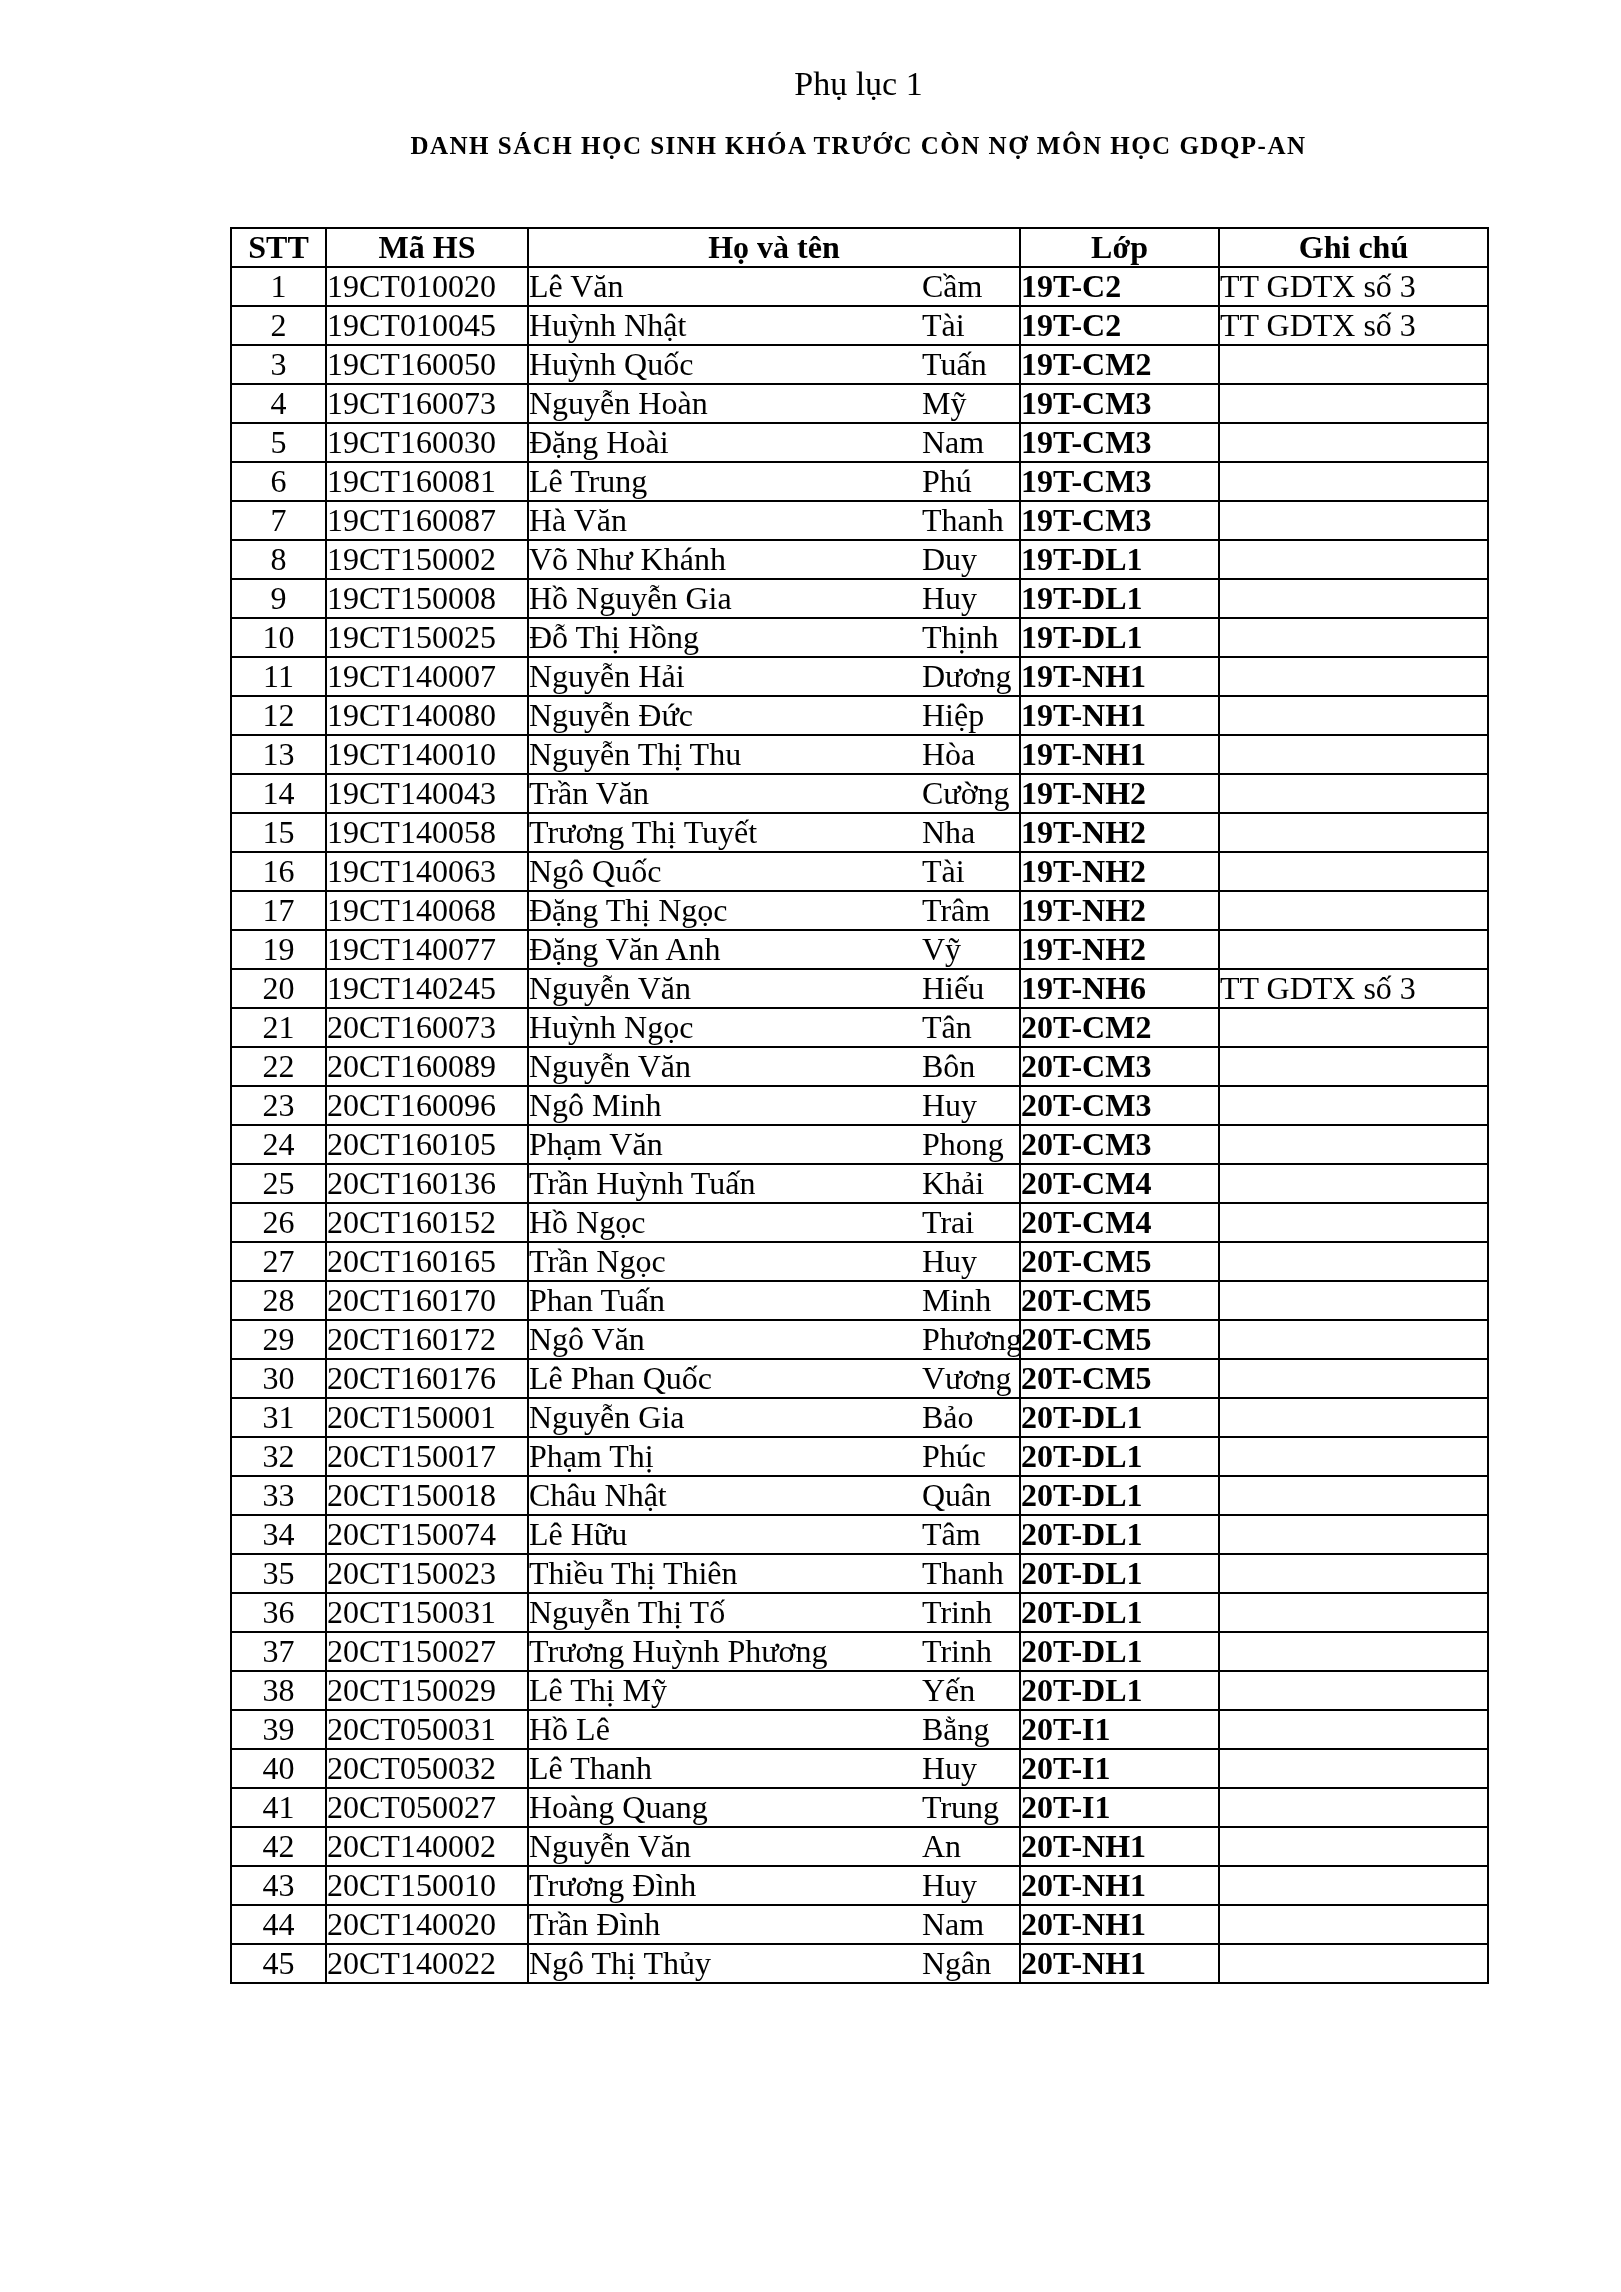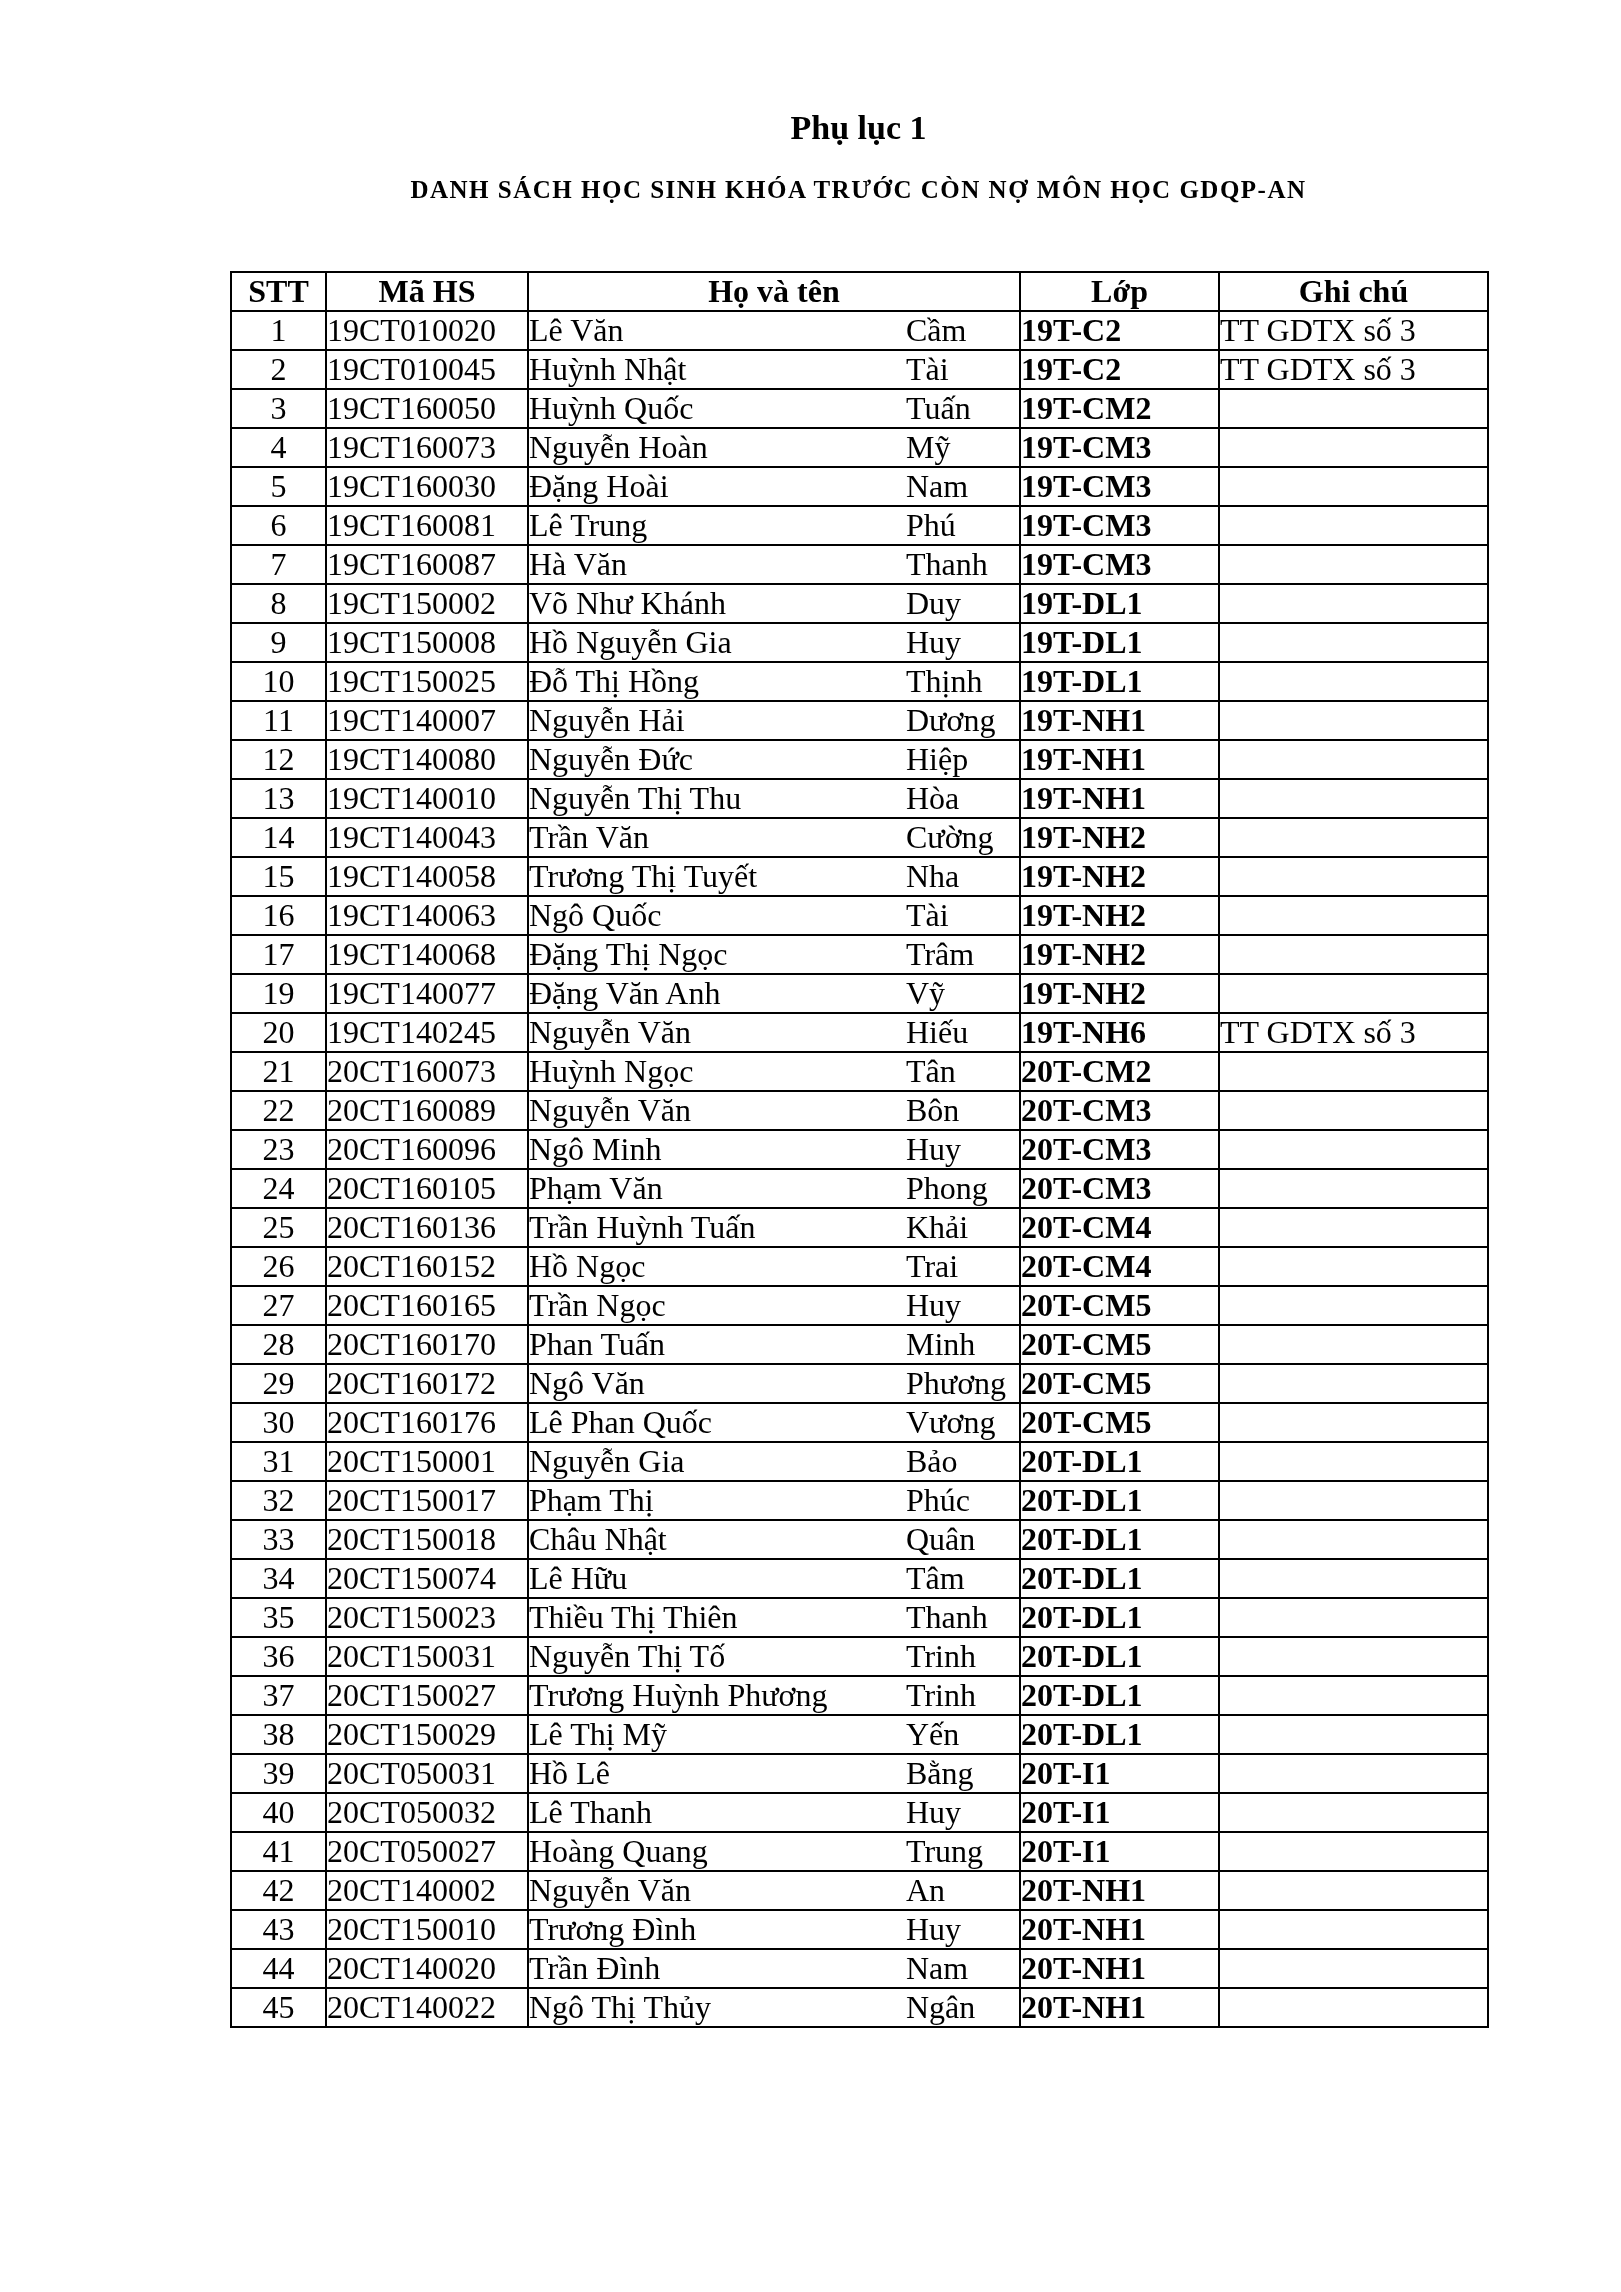--- a/index.html
+++ b/index.html
@@ -14,24 +14,24 @@
     color: #000000;
     position: relative;
   }
   .page {
     position: absolute;
     left: 230px;
     top: 0;
     width: 1257px;
   }
   .doc-title {
-    margin-top: 106px;
+    margin-top: 62px;
     text-align: center;
     font-size: 34px;
-    font-weight: bold;
+    font-weight: normal;
     line-height: 43px;
   }
   .doc-subtitle {
     margin-top: 17.6px;
     text-align: center;
     font-size: 25px;
     font-weight: bold;
     letter-spacing: 1.5px;
     line-height: 45px;
     white-space: nowrap;
@@ -60,21 +60,21 @@
   table.roster th {
     font-weight: bold;
     text-align: center;
     font-size: 32px;
   }
   td.c-stt   { text-align: center; }
   td.c-id    { text-align: left; border-radius: 10px; }
   td.c-name  { position: relative; padding-left: 16.7px; }
   td.c-name .given {
     position: absolute;
-    left: 377px;
+    left: 393px;
     top: 0;
     height: 100%;
     display: flex;
     align-items: center;
   }
   td.c-class { padding-left: 17.6px; text-align: left; font-weight: bold; }
   td.c-note  { padding-left: 15.7px; text-align: left; }
 </style>
 </head>
 <body>

